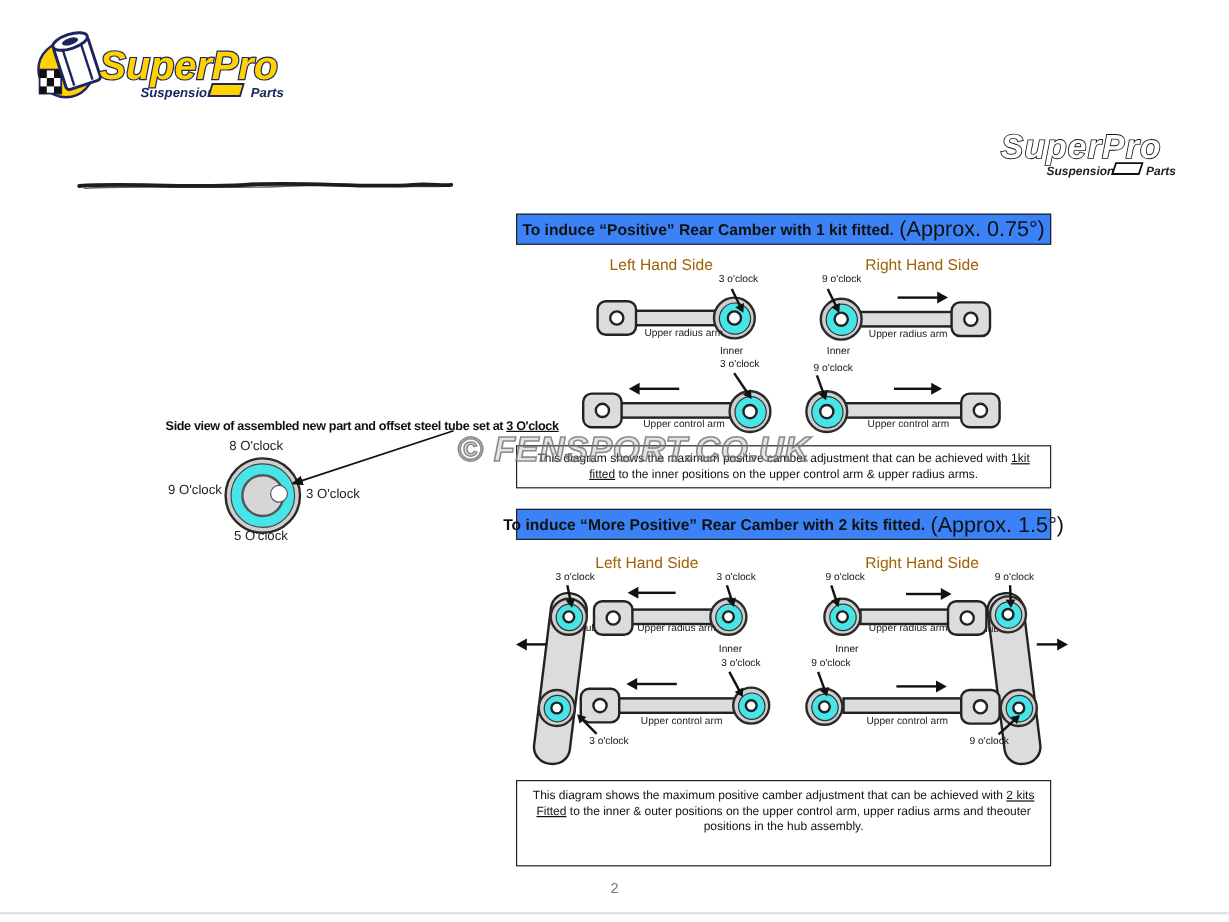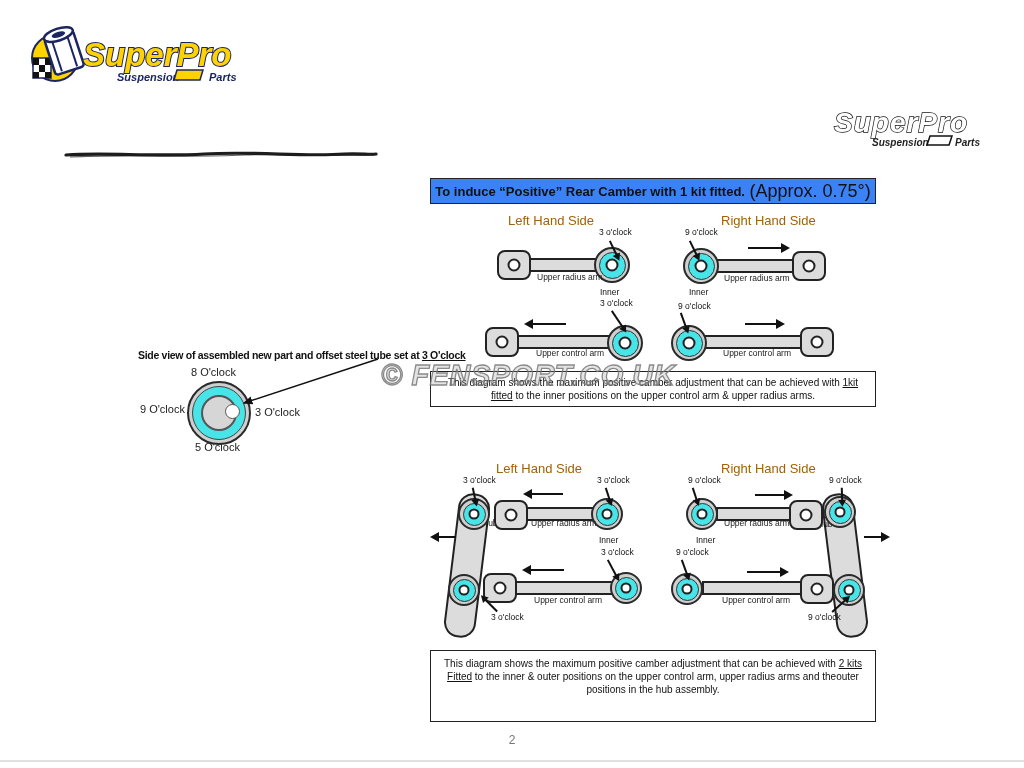--- a/index.html
+++ b/index.html
@@ -167,20 +167,23 @@
       </defs>
     <line x1="146" y1="6" x2="12" y2="50" stroke="#111" stroke-width="1.4" marker-end="url(#ah)"></line>
   </svg>
 
   <div class="wm">© FENSPORT.CO.UK</div>
 
   <div class="notebox" style="left:430px;top:371px;width:446px;">
     <span>This diagram shows the maximum positive camber adjustment that can be achieved with </span><span class="u">1kit fitted</span><span> to the inner positions on the upper control arm &amp; upper radius arms.</span>
   </div>
 
+  <div class="hdrbox" style="left:430px;top:424px;">
+    <b>To induce “More Positive” Rear Camber with 2 kits fitted.</b>&nbsp;<span>(Approx. 1.5°)</span>
+  </div>
 
   <div class="ml" style="left:496px;top:461px;">Left Hand Side</div>
   <div class="ml" style="left:721px;top:461px;">Right Hand Side</div>
 
   <div class="hubbar" style="left:451px;top:493px;transform:rotate(7deg);"></div>
   <div class="dar l" style="left:438px;top:536px;width:18px;"></div>
   <div class="sl" style="left:482px;top:519px;z-index:1;">Hub</div>
   <div class="sl" style="left:463px;top:476px;">3 o'clock</div>
   <div class="ptr" style="left:473px;top:487px;width:13px;transform:rotate(78deg);"></div>
   <div class="bush b32" style="left:458px;top:498px;">

